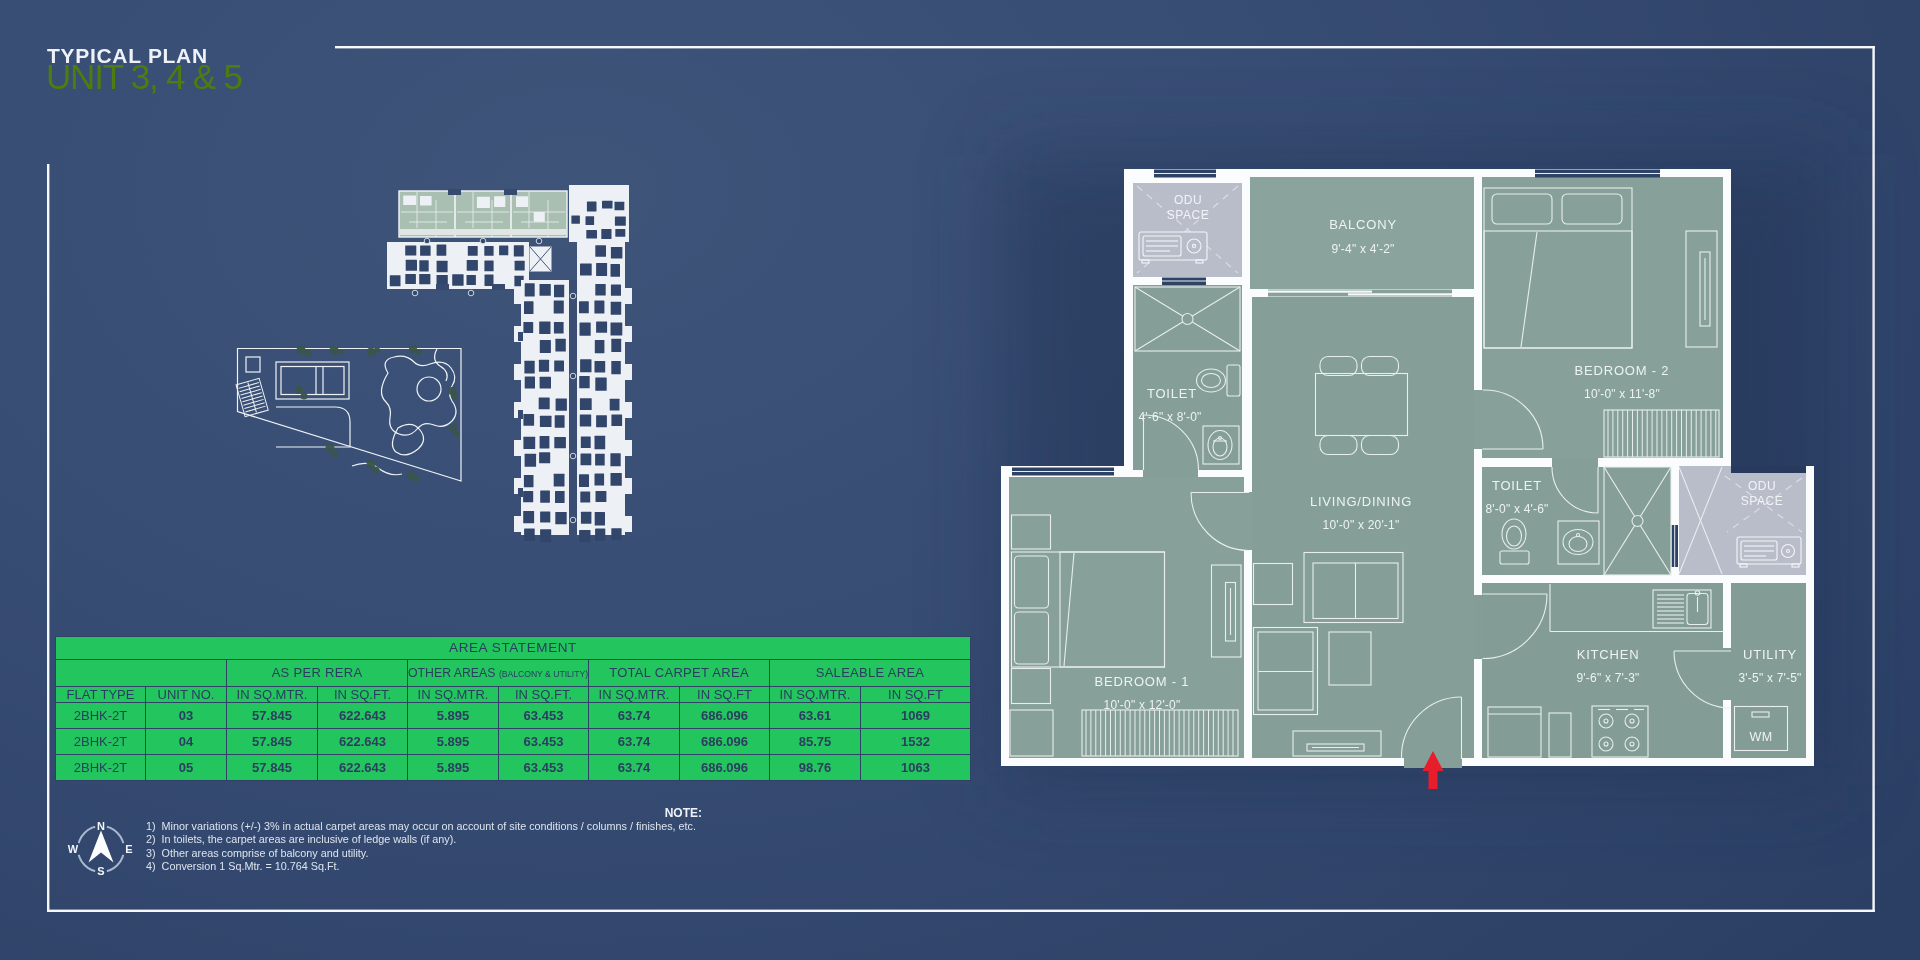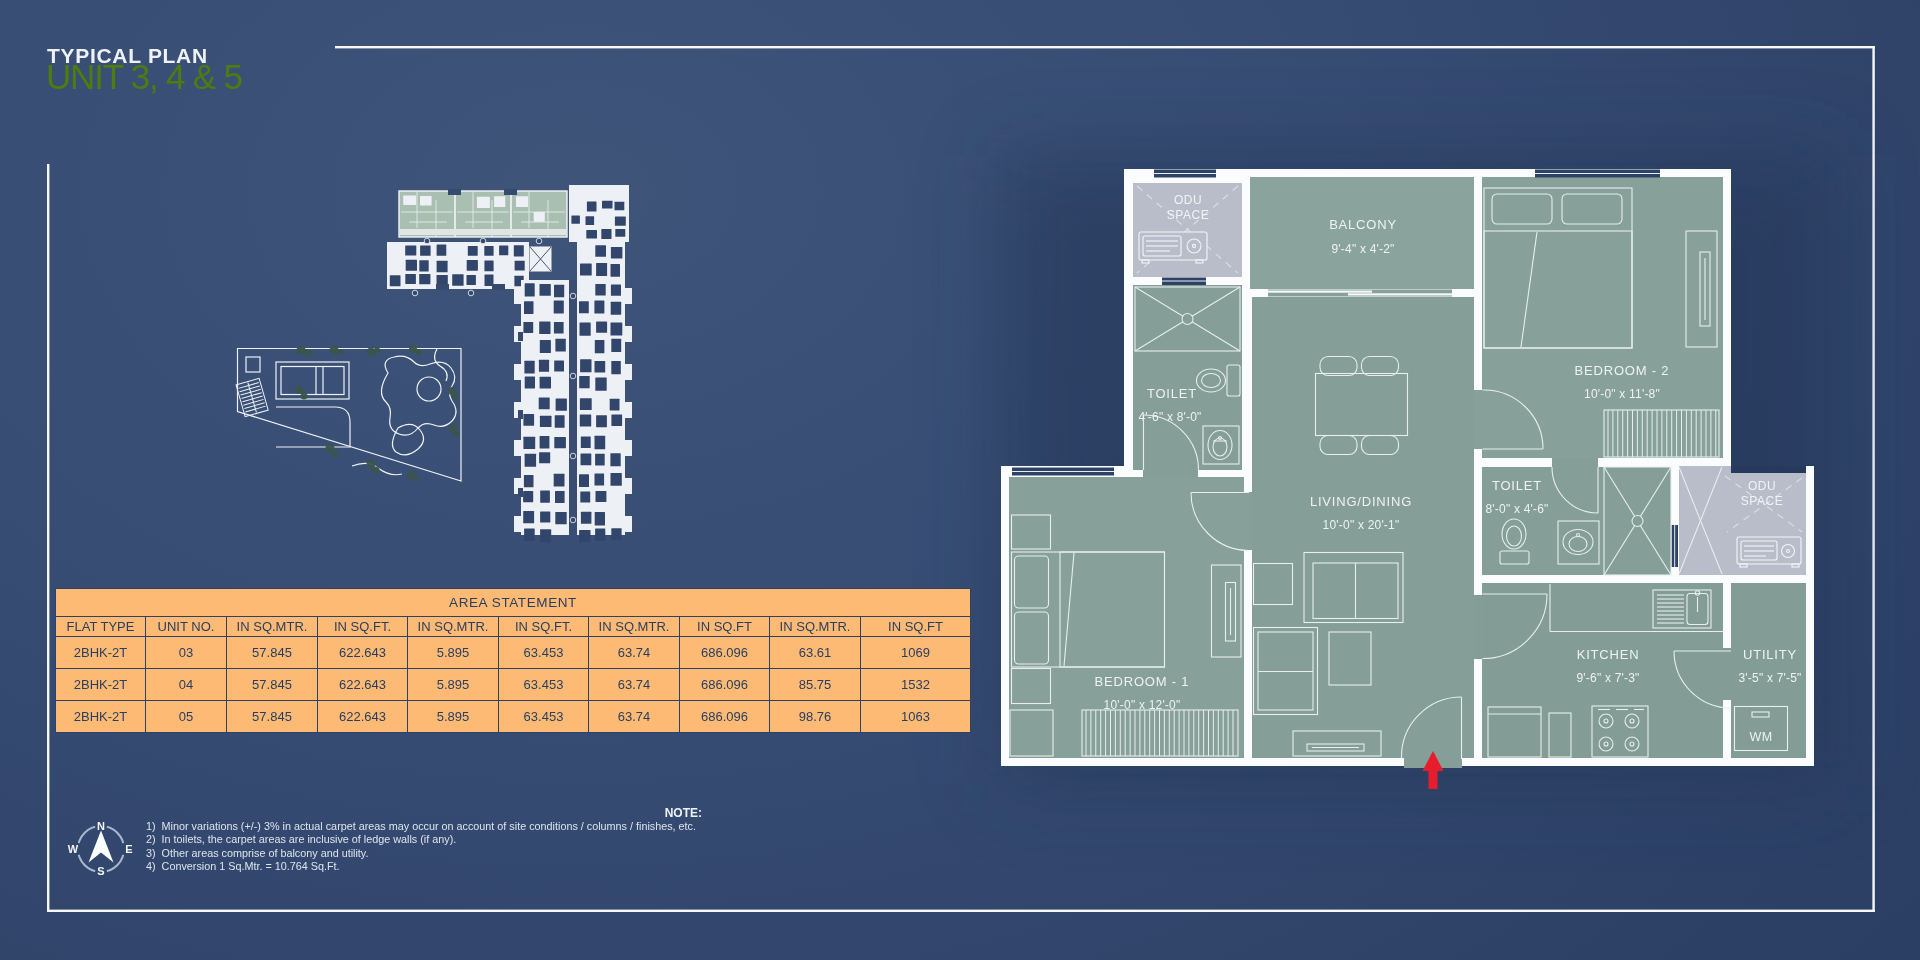--- a/index.html
+++ b/index.html
@@ -733,23 +733,23 @@
 <path d="M101,830.5 L113.5,862.5 L101,852.5 L88.5,862.5 Z" fill="#fcfdfe"></path>
 <g fill="#f2f5f8" font-size="11" font-weight="bold" text-anchor="middle">
 <text x="101" y="830">N</text>
         <text x="73" y="853">W</text>
         <text x="129" y="853">E</text>
         <text x="101" y="875">S</text>
 </g>
 </g>
 </svg>
 <style>
-#areatbl{position:absolute;left:55px;top:588px;width:915px;height:145px;border-collapse:collapse;table-layout:fixed;background:#fdba74;color:#2b3e61;font-size:13px;}
+#areatbl{position:absolute;left:55px;top:636px;width:915px;height:145px;border-collapse:collapse;table-layout:fixed;background:#22c55e;color:#2b3e61;font-size:13px;}
 #areatbl td{border:1.4px solid #2f4266;text-align:center;padding:0;overflow:hidden;white-space:nowrap;}
-#areatbl .b{font-weight:normal;}
+#areatbl .b{font-weight:bold;}
 #notes{position:absolute;left:146px;top:807px;color:#dde4ee;font-size:10.8px;line-height:13.2px;letter-spacing:0px;}
 #notes .nh{font-weight:bold;font-size:12px;color:#eef2f7;text-align:right;}
 #notes td{vertical-align:top;padding:0 6px 0 0;}
 </style>
 
 <table id="areatbl" cellspacing="0">
 <colgroup>
       <col style="width:90px">
       <col style="width:81px">
       <col style="width:91px">
@@ -757,20 +757,27 @@
       <col style="width:91px">
       <col style="width:90px">
       <col style="width:91px">
       <col style="width:90px">
       <col style="width:91px">
       <col style="width:110px">
     </colgroup>
 <tbody>
       <tr style="height:22px">
         <td colspan="10" style="font-size:13.5px;letter-spacing:0.6px;">AREA STATEMENT</td>
+      </tr>
+<tr style="height:26px">
+<td colspan="2"></td>
+<td colspan="2" style="letter-spacing:0.3px;">AS PER RERA</td>
+<td colspan="2" style="font-size:12.3px;">OTHER AREAS <span style="font-size:8.6px;">(BALCONY &amp; UTILITY)</span></td>
+<td colspan="2" style="letter-spacing:0.3px;">TOTAL CARPET AREA</td>
+<td colspan="2" style="letter-spacing:0.3px;">SALEABLE AREA</td>
       </tr>
 <tr style="height:16px">
         <td>FLAT TYPE</td>
         <td>UNIT NO.</td>
         <td>IN SQ.MTR.</td>
         <td>IN SQ.FT.</td>
         <td>IN SQ.MTR.</td>
         <td>IN SQ.FT.</td>
         <td>IN SQ.MTR.</td>
         <td>IN SQ.FT</td>

